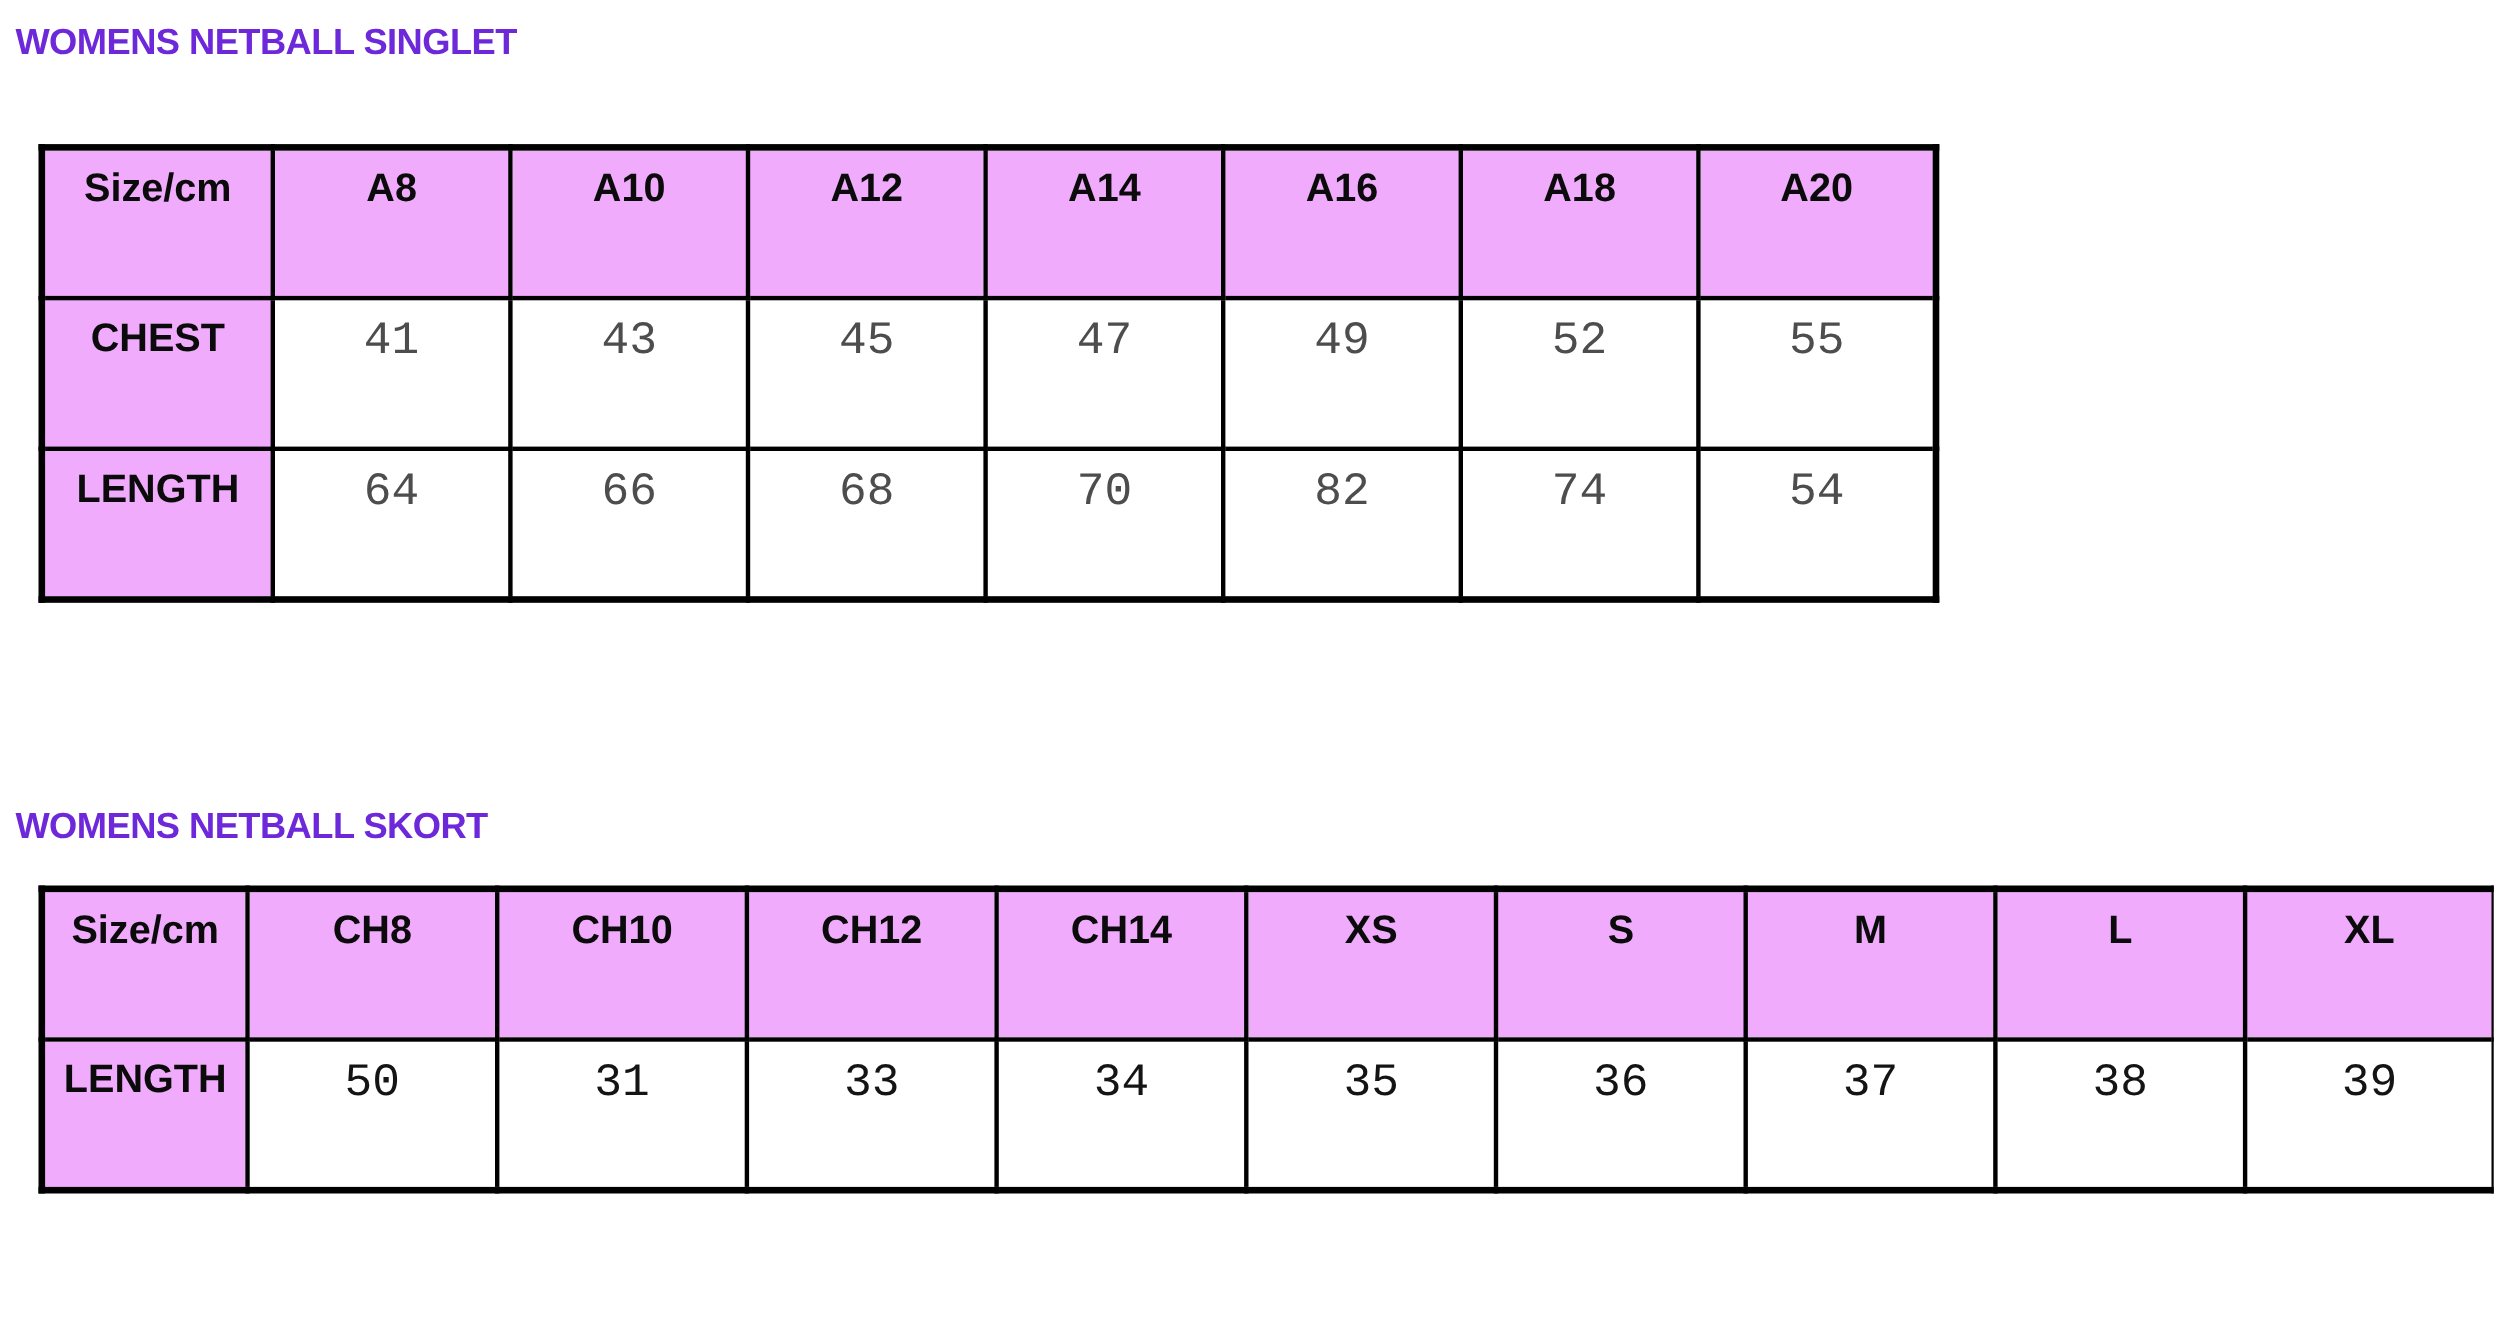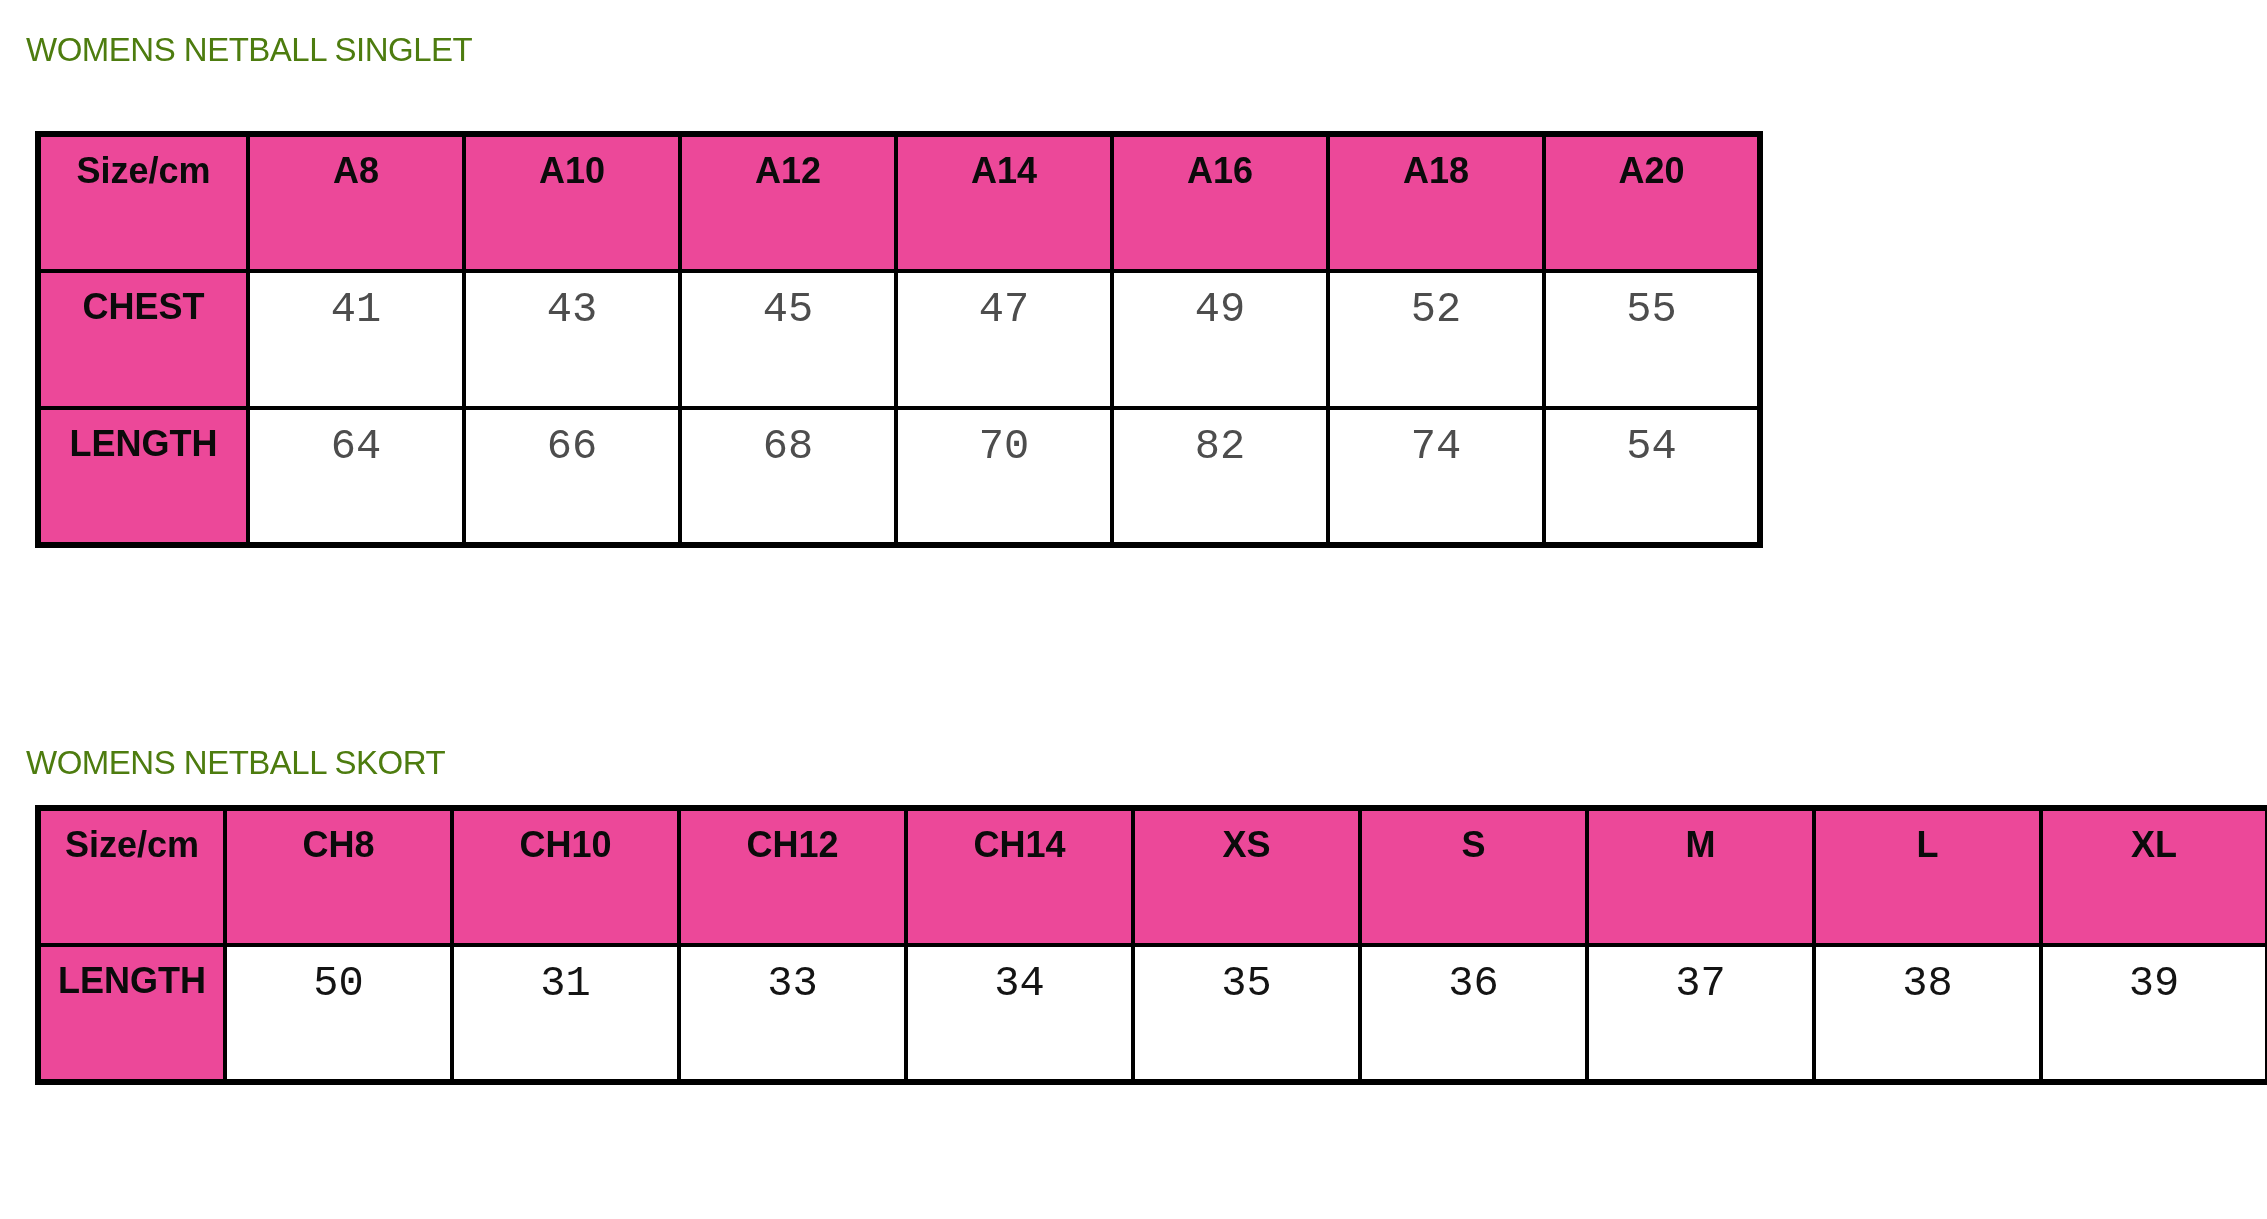--- a/index.html
+++ b/index.html
@@ -13,25 +13,25 @@
   }
   .page {
     position: relative;
     width: 2267px;
     height: 1219px;
     background: #ffffff;
   }
   .chart-title {
     position: absolute;
     left: 10px;
-    margin: 16px;
+    margin: 4px;
     font-size: 33px;
-    font-weight: 400;
+    font-weight: 700;
     letter-spacing: -0.5px;
-    color: #4d7c0f;
+    color: #6d28d9;
     white-space: nowrap;
   }
   #title1 { top: 15px; }
   #title2 { top: 728px; }
 
   table.size-table {
     position: absolute;
     border-collapse: collapse;
     table-layout: fixed;
     background: #ffffff;
@@ -50,21 +50,21 @@
     border: 4px solid #000000;
     box-sizing: border-box;
     height: 137px;
     vertical-align: top;
     text-align: center;
     padding: 14px 4px 4px 4px;
     line-height: 1.1;
     overflow: hidden;
   }
   table.size-table th {
-    background: #ec4899;
+    background: #f0abfc;
     font-weight: 700;
     font-size: 36px;
     color: #0b0b0b;
   }
   table.size-table td {
     background: #ffffff;
     font-weight: 400;
     font-size: 42px;
     font-family: Liberation Mono, monospace;
   }

